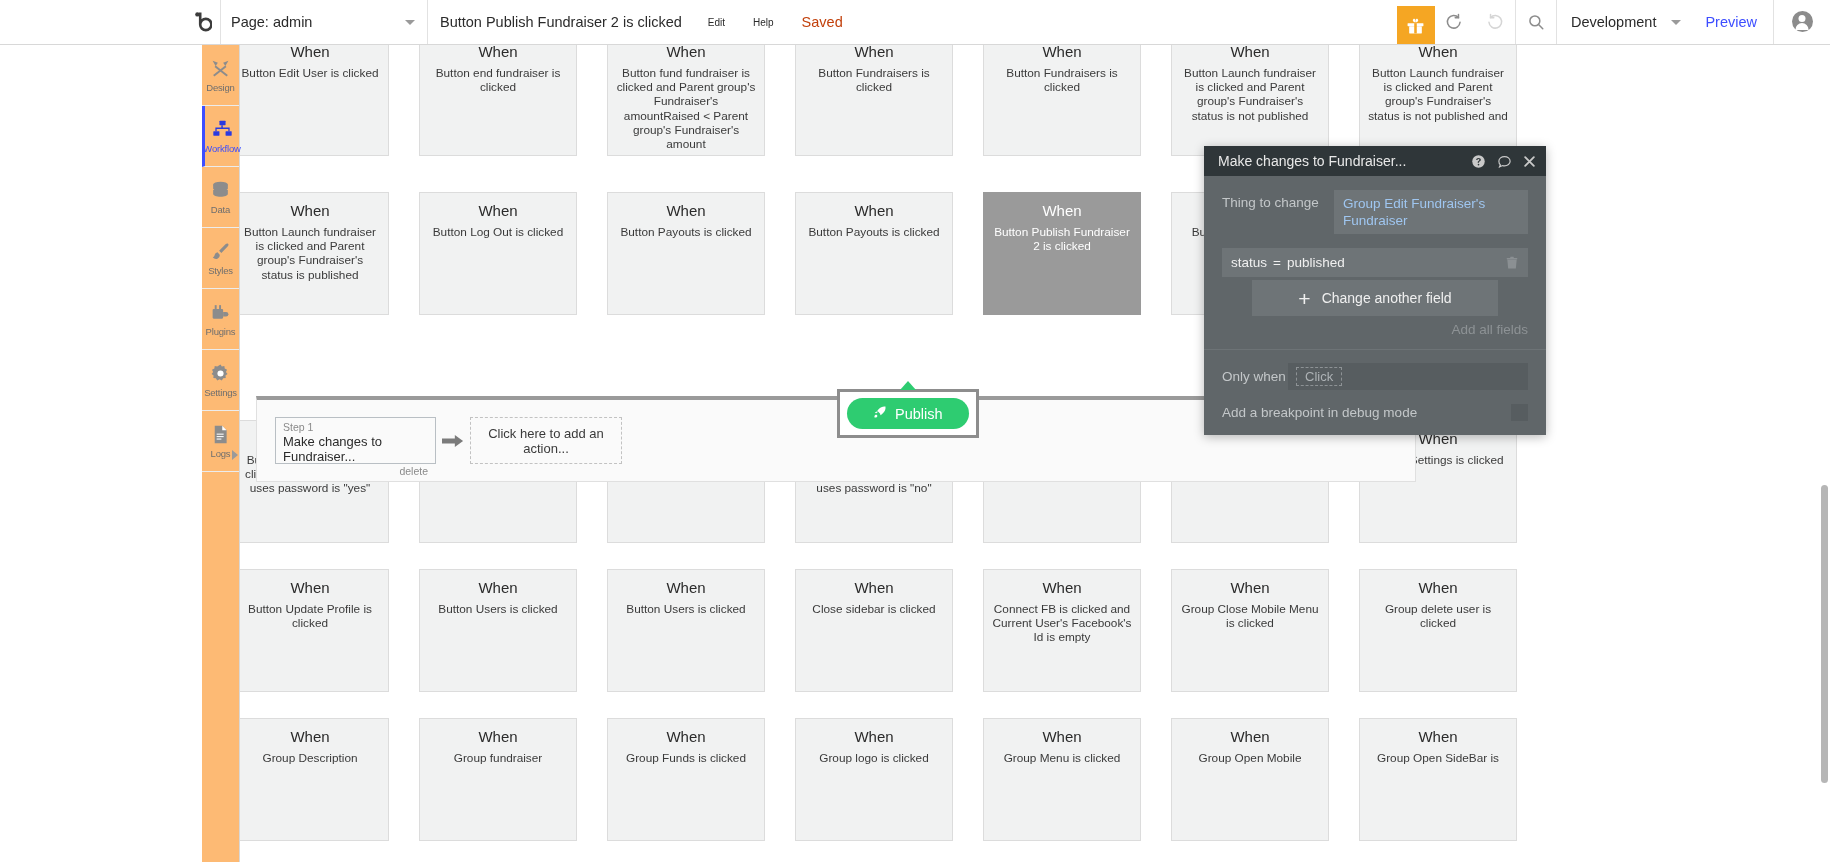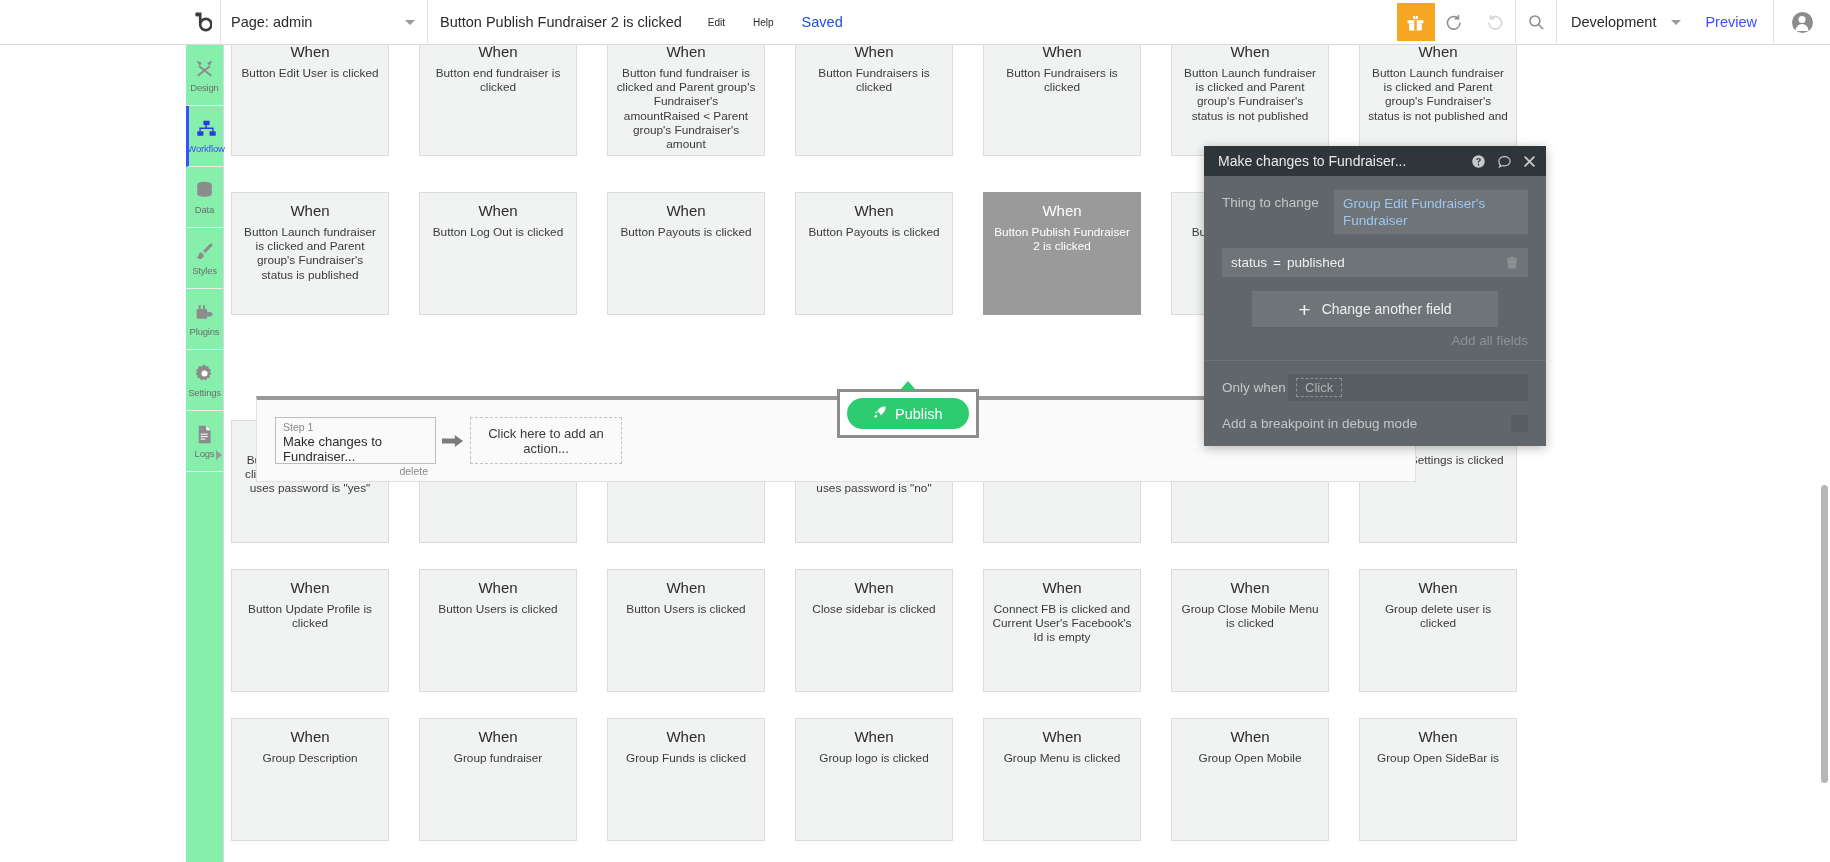--- a/index.html
+++ b/index.html
@@ -7,21 +7,21 @@
     width: 1830px; height: 862px;
     font-family: "Liberation Sans", sans-serif;
     background: #ffffff;
     overflow: hidden;
   }
 
   
   .topbar {
     position: absolute; left: 0; top: 0; width: 1830px; height: 45px;
     background: #fff; border-bottom: 1px solid #d8d8d8;
-    display: flex; align-items: center; z-index: 60;
+    display: flex; align-items: flex-end; z-index: 60;
   }
   .tb-spacer-left { width: 186px; height: 100%; }
   .tb-logo {
     width: 34px; height: 100%; display: flex; align-items: center; justify-content: center;
     font-size: 24px; font-weight: bold; color: #3c3c3c;
   }
   .tb-divider { width: 1px; height: 45px; background: #e2e2e2; }
   .tb-page-select {
     width: 206px; height: 100%; display: flex; align-items: center;
     padding: 0 10px; font-size: 14.5px; color: #2b2b2b; position: relative;
@@ -34,21 +34,21 @@
   .tb-wfname {
     height: 100%; display: flex; align-items: center; padding: 0 12px;
     font-size: 14.5px; color: #2b2b2b; white-space: nowrap;
   }
   .tb-link {
     height: 100%; display: flex; align-items: center; padding: 0 14px;
     font-size: 10px; color: #2b2b2b;
   }
   .tb-saved {
     height: 100%; display: flex; align-items: center; padding: 0 14px;
-    font-size: 14.5px; color: #1d4ed8;
+    font-size: 14.5px; color: #c2410c;
   }
   .tb-grow { flex: 1 1 auto; }
   .tb-gift {
     width: 38px; height: 38px; background: #f5a623;
     display: flex; align-items: center; justify-content: center;
     color: #fff; font-size: 19px;
   }
   .tb-icon {
     width: 40px; height: 45px; display: flex; align-items: center; justify-content: center;
     color: #8c8c8c;
@@ -77,22 +77,22 @@
     content: ""; position: absolute; left: 50%; top: 4px; transform: translateX(-50%);
     width: 7px; height: 7px; border-radius: 50%; background: #fff;
   }
   .tb-avatar::before {
     content: ""; position: absolute; left: 50%; bottom: 2px; transform: translateX(-50%);
     width: 13px; height: 7px; border-radius: 7px 7px 0 0; background: #fff;
   }
 
   
   .sidebar {
-    position: absolute; left: 186px; top: 45px; width: 38px; height: 817px;
-    background: #86efac; border-right: 1px solid #d8d8d8; z-index: 50;
+    position: absolute; left: 202px; top: 45px; width: 38px; height: 817px;
+    background: #fdba74; border-right: 1px solid #d8d8d8; z-index: 50;
   }
   .side-item {
     position: relative; width: 100%; height: 61px;
     display: flex; flex-direction: column; align-items: center; justify-content: center;
     border-bottom: 1px solid #ececec; cursor: pointer;
   }
   .side-item .s-icon { color: #8c8c8c; line-height: 0; }
   .side-item .s-label { font-size: 9.5px; color: #6e6e6e; margin-top: 3px; letter-spacing: -0.2px; }
   .side-item.active { border-left: 3px solid #3d4eff; }
   .side-item.active .s-icon { color: #2b3ae0; }
@@ -194,21 +194,21 @@
   .dlg-title .t-icon { margin-left: 11px; color: #c9c9c9; line-height: 0; cursor: pointer; }
   .dlg-body { background: #606669; padding: 14px 18px 0 18px; }
   .dlg-row { display: flex; align-items: flex-start; margin-bottom: 14px; }
   .dlg-lbl { font-size: 13.5px; color: #c3c7c9; width: 134px; padding-top: 5px; }
   .dlg-val {
     background: #6e7477; padding: 5px 9px; font-size: 13.5px;
     color: #9fc6f0; line-height: 17px; flex: 1 1 auto;
   }
   .field-row {
     background: #6e7477; padding: 7px 9px; display: flex; align-items: center;
-    margin-bottom: 14px;
+    margin-bottom: 3px;
   }
   .field-row .f-text { flex: 1 1 auto; font-size: 13.5px; color: #f0f0f0; }
   .field-row .f-text .eq { margin: 0 6px; }
   .trash { color: #8b9093; line-height: 0; cursor: pointer; }
   .change-btn {
     background: #6e7477; margin: 0 auto 6px auto; width: 246px; height: 36px;
     display: flex; align-items: center; justify-content: center; gap: 11px;
     color: #f0f0f0; font-size: 14px; cursor: pointer;
   }
   .change-btn .plus { font-size: 21px; font-weight: 300; line-height: 1; }

